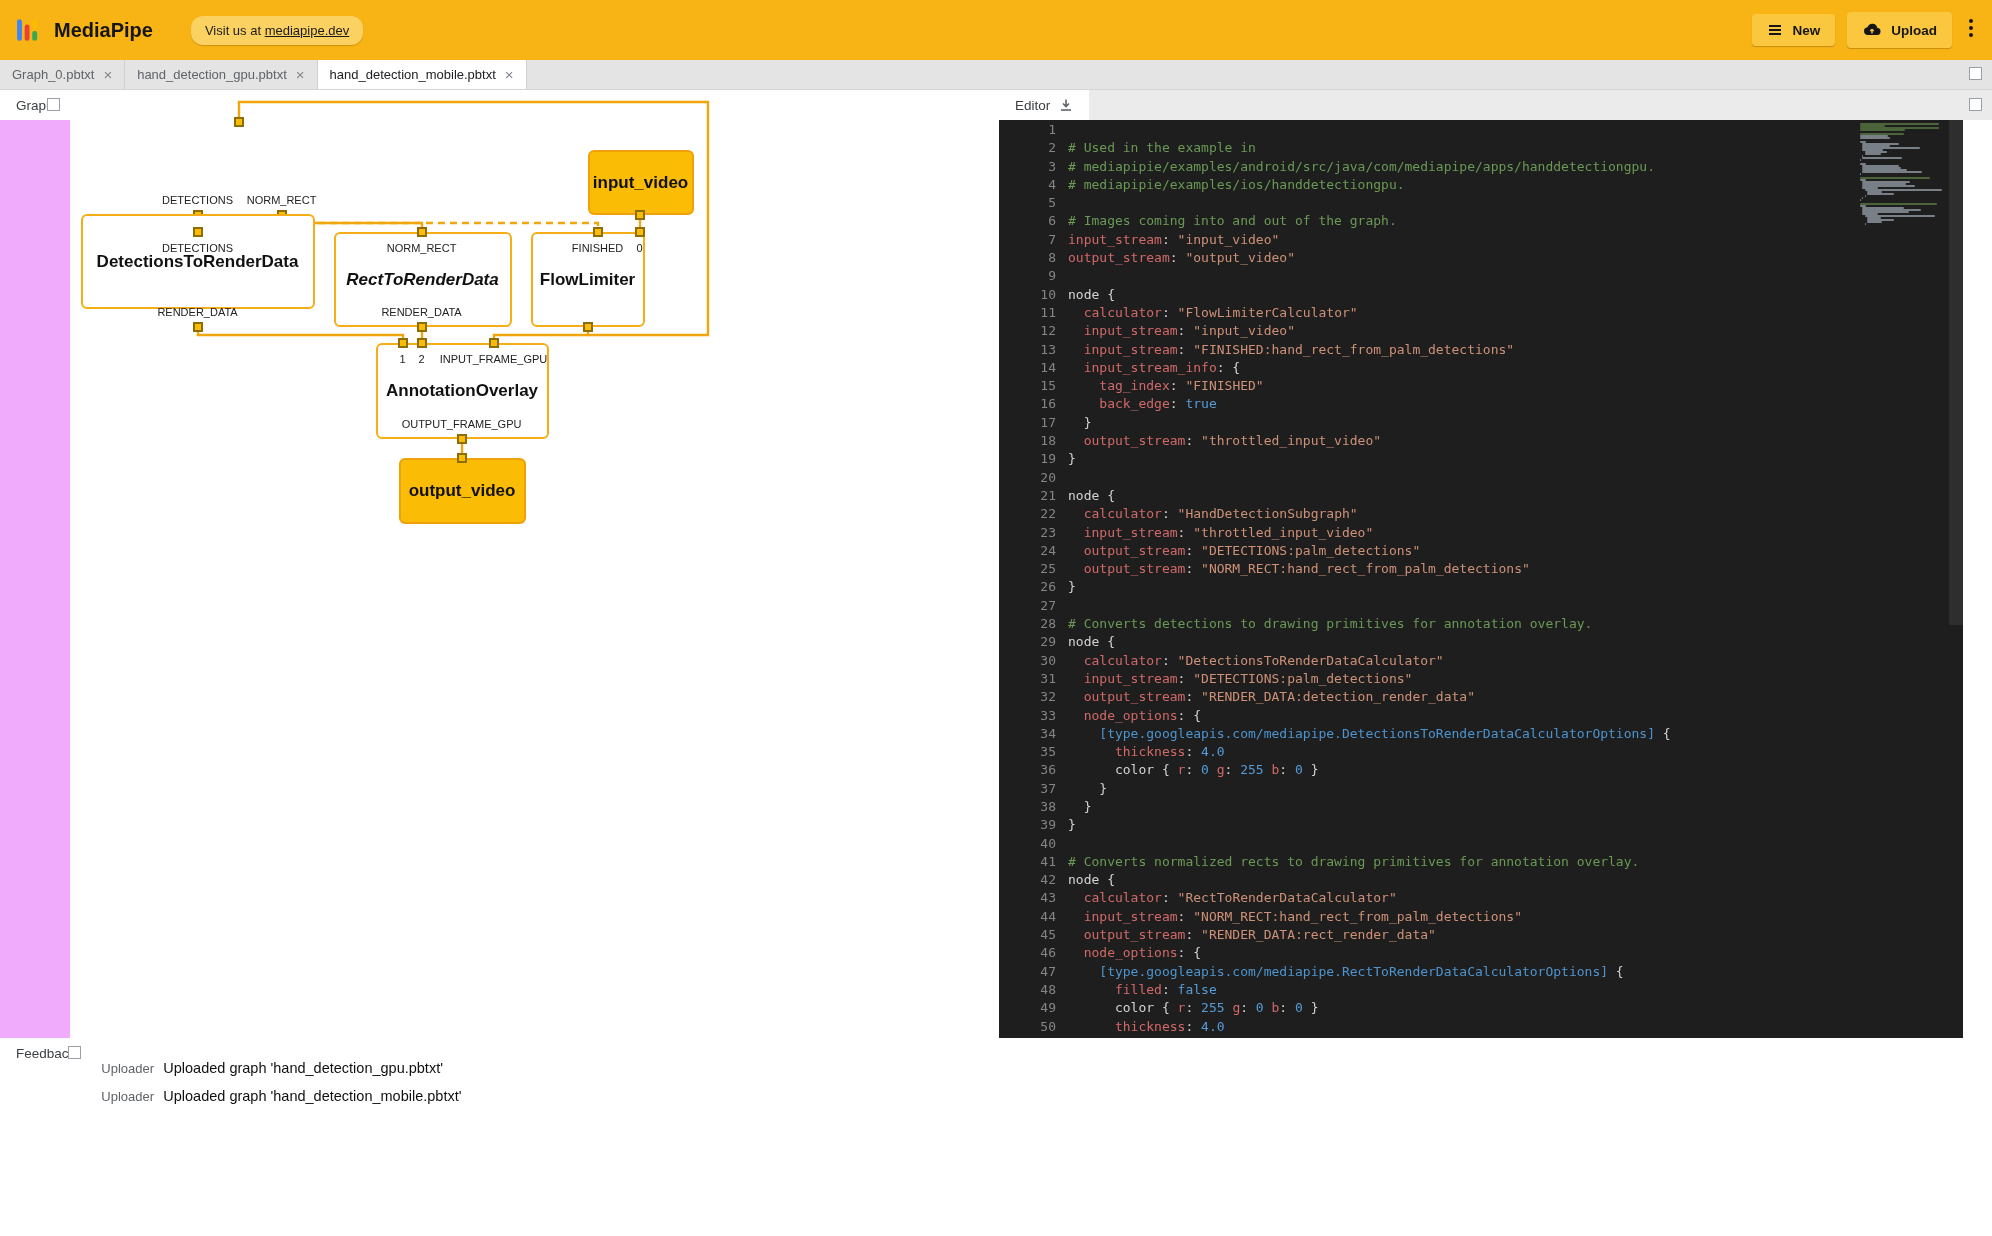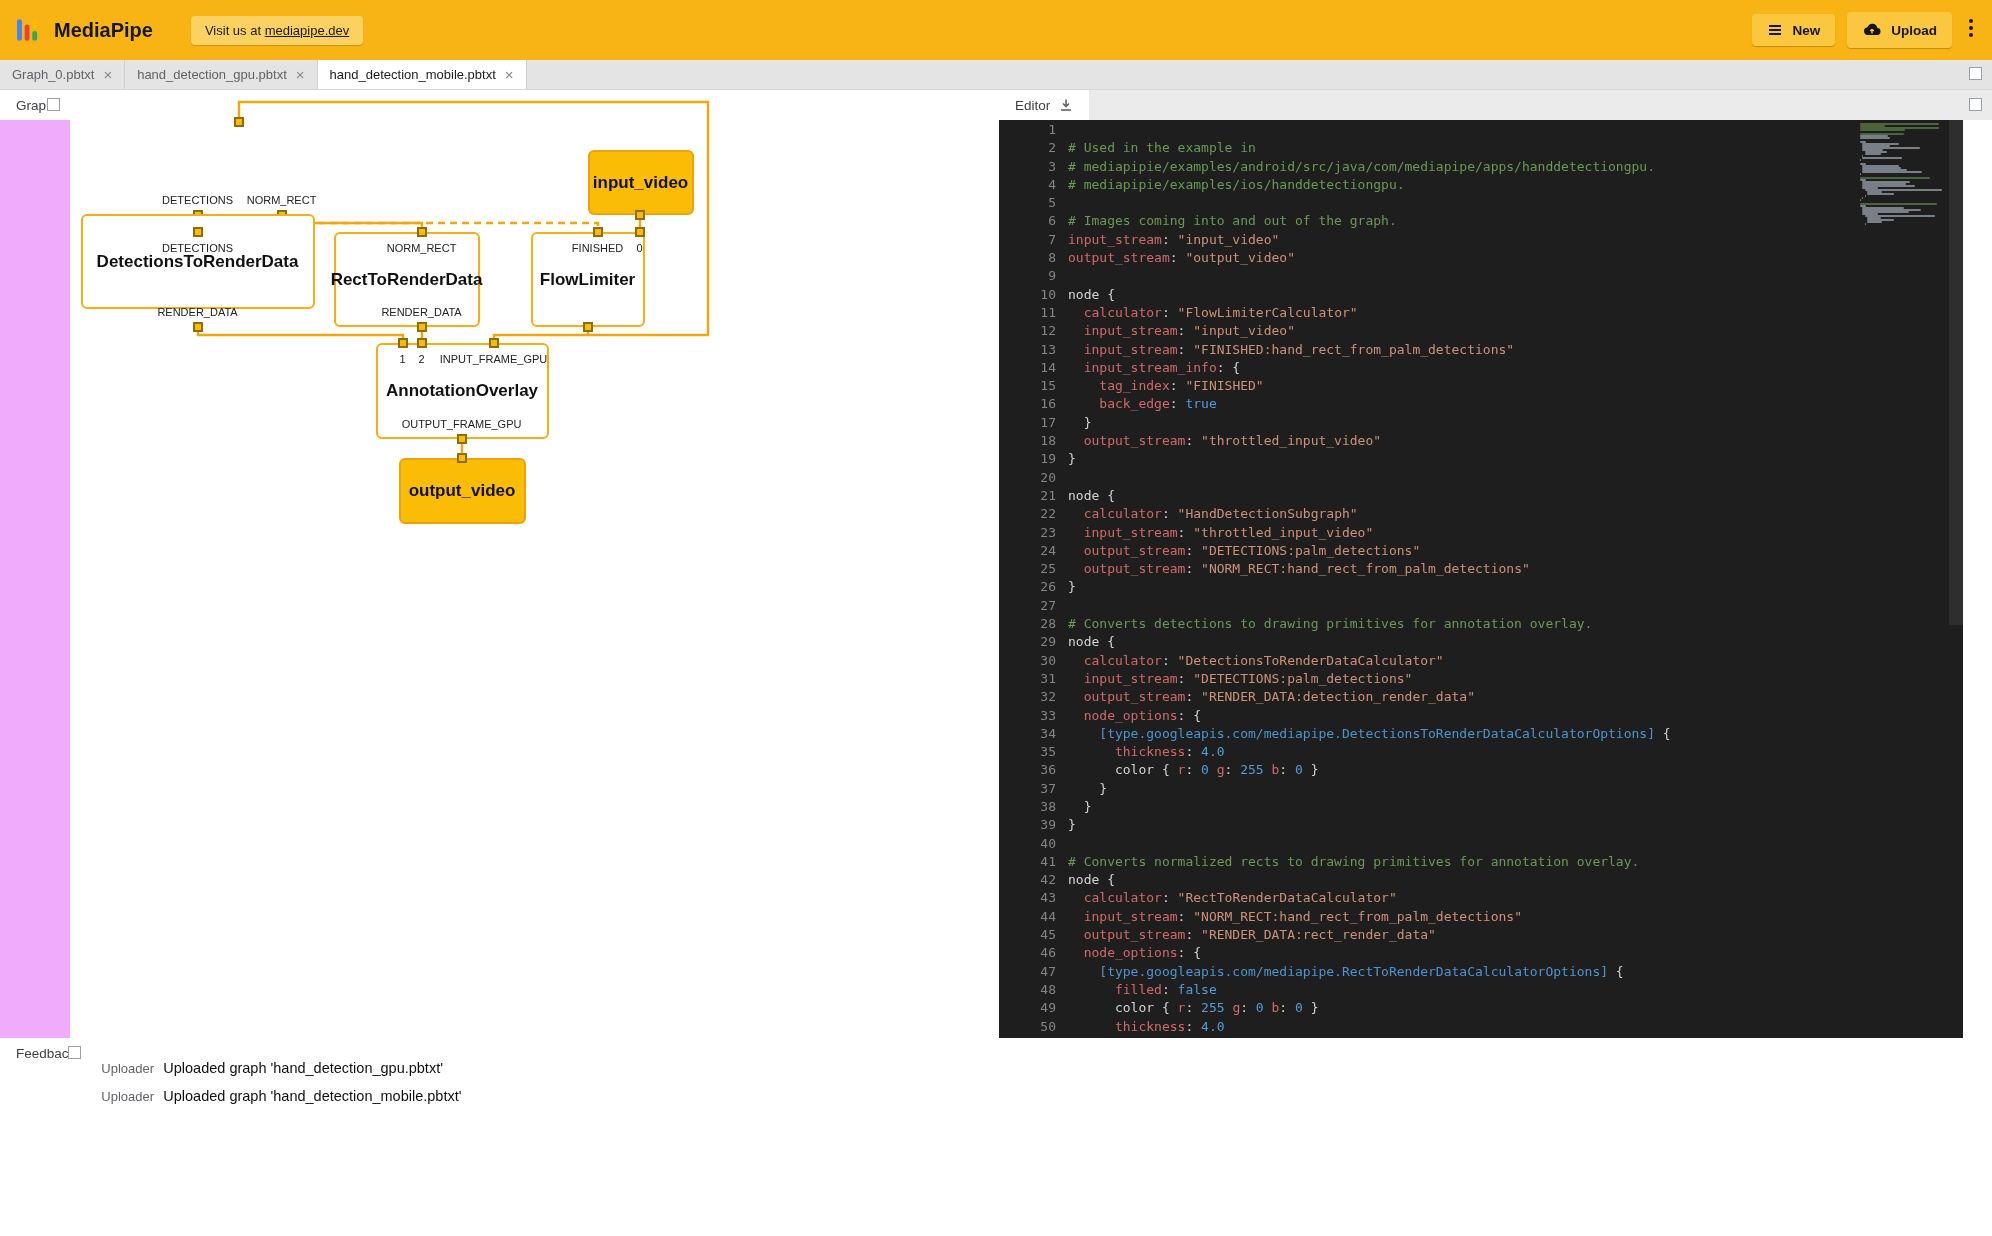--- a/index.html
+++ b/index.html
@@ -3,21 +3,21 @@
 <meta charset="utf-8">
 <style>
   *{box-sizing:border-box;margin:0;padding:0}
   html,body{width:1992px;height:1236px;overflow:hidden}
   body{font-family:"Liberation Sans",sans-serif;background:#fff;color:#202124}
 
   
   .header{height:60px;background:#F8B314;display:flex;align-items:center;padding:0 16px;gap:12px}
   .logo{width:26px;height:26px;flex:none}
   .app-title{font-size:20px;font-weight:700;color:#161616;margin-right:6px}
-  .chip{margin-left:20px;background:#FBD161;border-radius:4px;padding:7px 14px;font-size:13px;color:#1b1b1b;box-shadow:0 1px 1px rgba(0,0,0,.18)}
+  .chip{margin-left:20px;background:#FBD161;border-radius:12px;padding:7px 14px;font-size:13px;color:#1b1b1b;box-shadow:0 1px 1px rgba(0,0,0,.18)}
   .chip .link{text-decoration:underline;cursor:pointer}
   .spacer{flex:1}
   .btn{display:flex;align-items:center;gap:9px;background:#FBC73F;border-radius:4px;padding:8px 15px;font-size:13.5px;font-weight:700;color:#161616;box-shadow:0 1px 1px rgba(0,0,0,.22);cursor:pointer}
   .kebab{margin-left:2px;padding:4px 2px;cursor:pointer}
 
   
   .tabbar{height:30px;background:#E4E4E4;border-bottom:1px solid #D6D6D6;display:flex;align-items:stretch;position:relative}
   .tabs{display:flex;align-items:stretch}
   .tab{display:flex;align-items:center;gap:9px;padding:0 12px;font-size:13px;color:#5F6368;border-right:1px solid #D0D0D0;cursor:pointer;white-space:nowrap}
   .tab.active{background:#fff;color:#202124}
@@ -153,21 +153,21 @@
           <span class="nlabel">input_video</span>
         </div>
         <div class="port" style="left: 565px; top: 120px;"></div>
         <div class="gnode calculator" style="left: 11px; top: 124px; width: 234px; height: 95px;">
           <span class="nlabel">DetectionsToRenderData</span>
         </div>
         <span class="plabel" style="left: 128px; top: 152px;">DETECTIONS</span>
         <span class="plabel" style="left: 128px; top: 216px;">RENDER_DATA</span>
         <div class="port" style="left: 123px; top: 137px;"></div>
         <div class="port" style="left: 123px; top: 232px;"></div>
-        <div class="gnode calculator" style="left: 264px; top: 142px; width: 146px; height: 95px;">
+        <div class="gnode calculator" style="left: 264px; top: 142px; width: 178px; height: 95px; font-style: italic;">
           <span class="nlabel">RectToRenderData</span>
         </div>
         <span class="plabel" style="left: 352px; top: 152px;">NORM_RECT</span>
         <span class="plabel" style="left: 352px; top: 216px;">RENDER_DATA</span>
         <div class="port" style="left: 347px; top: 137px;"></div>
         <div class="port" style="left: 347px; top: 232px;"></div>
         <div class="gnode calculator" style="left: 461px; top: 142px; width: 114px; height: 95px;">
           <span class="nlabel">FlowLimiter</span>
         </div>
         <span class="plabel" style="left: 528px; top: 152px;">FINISHED</span>

